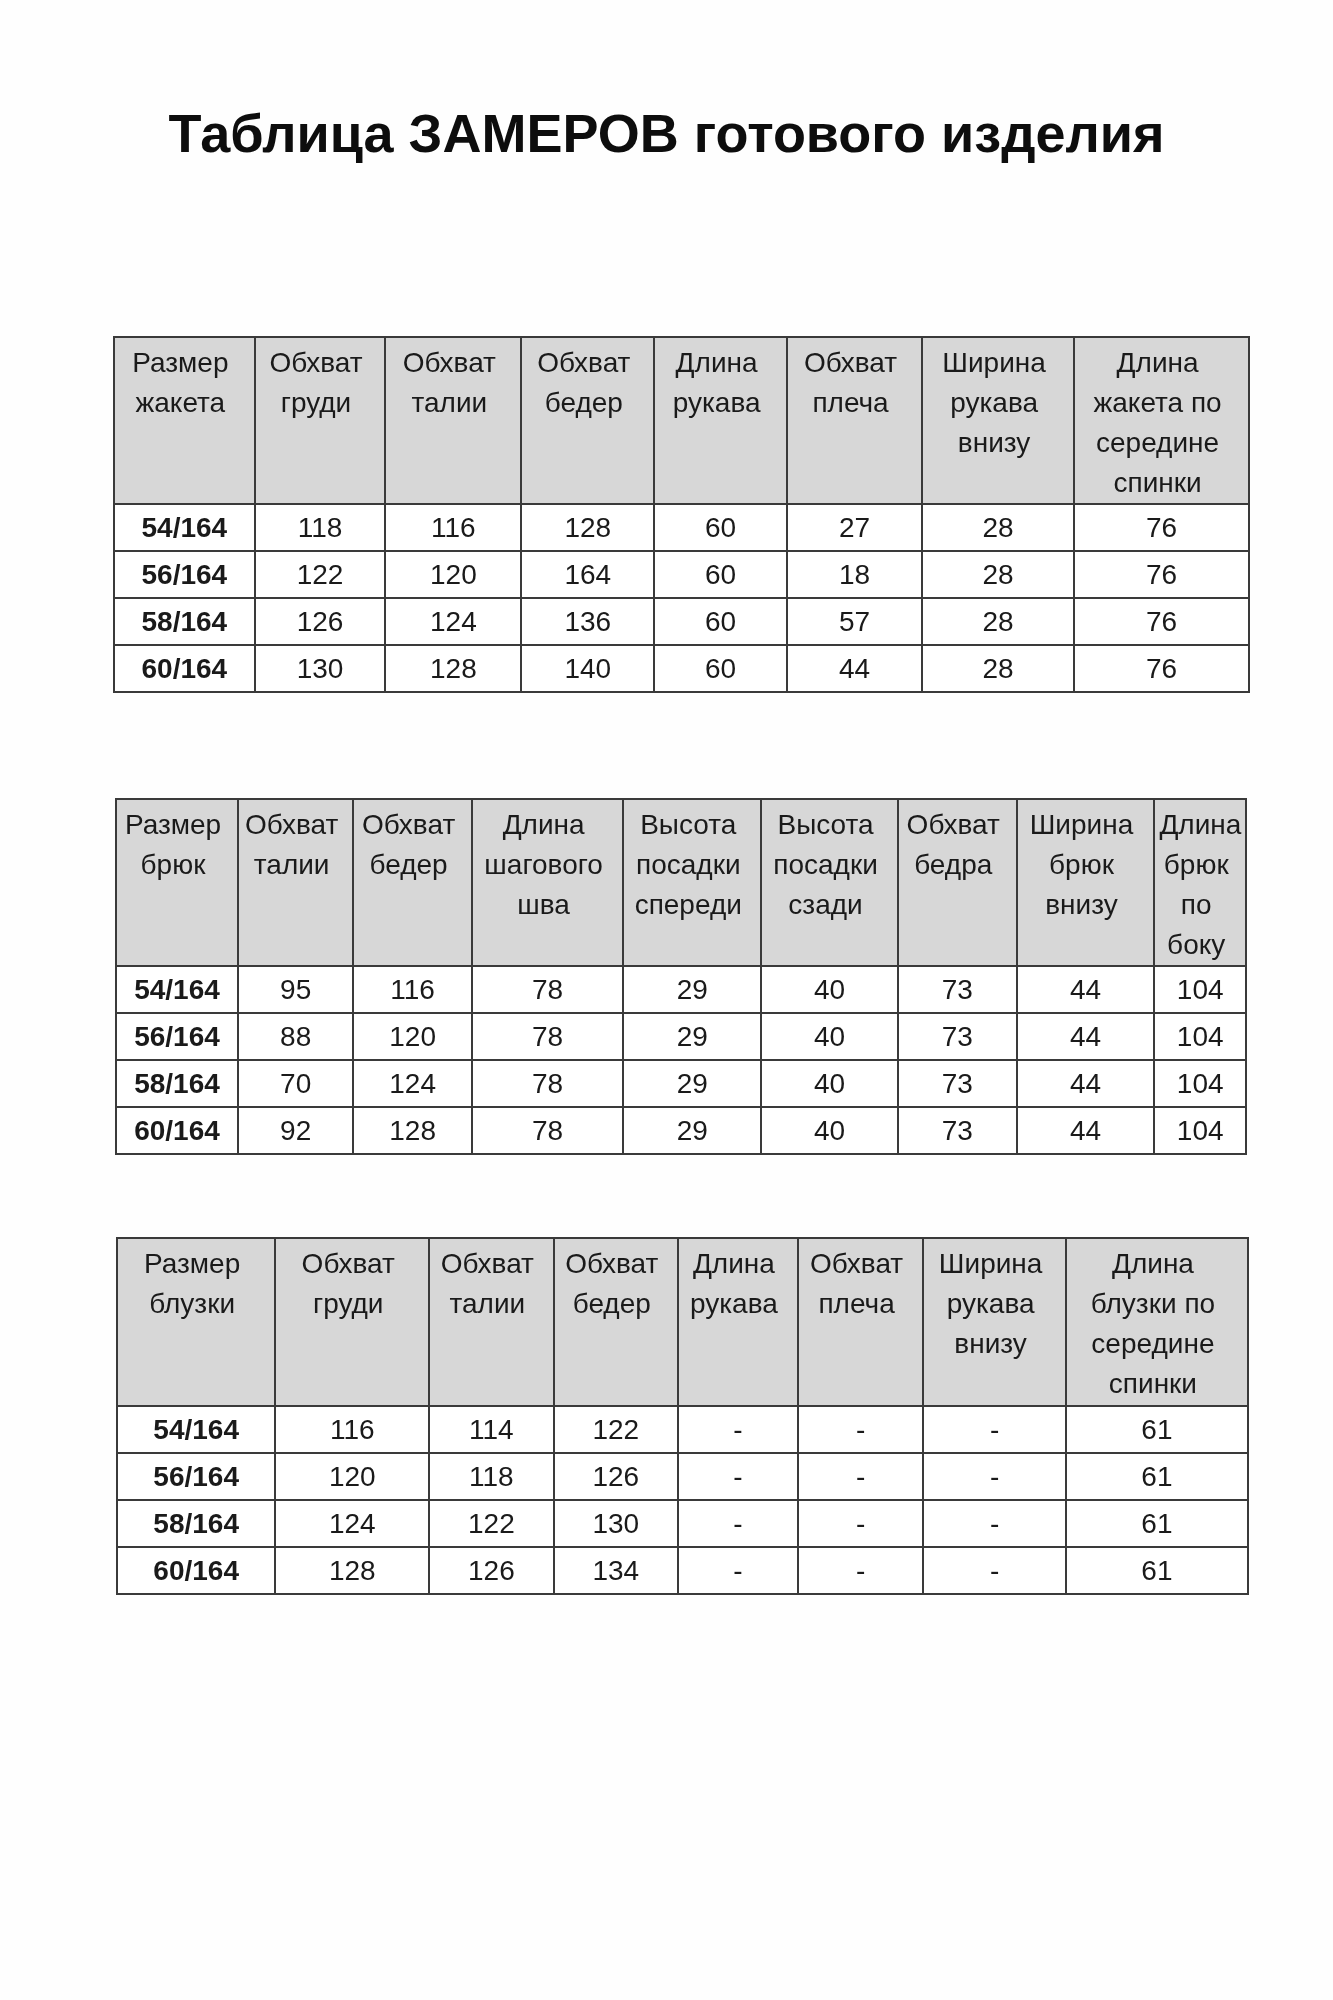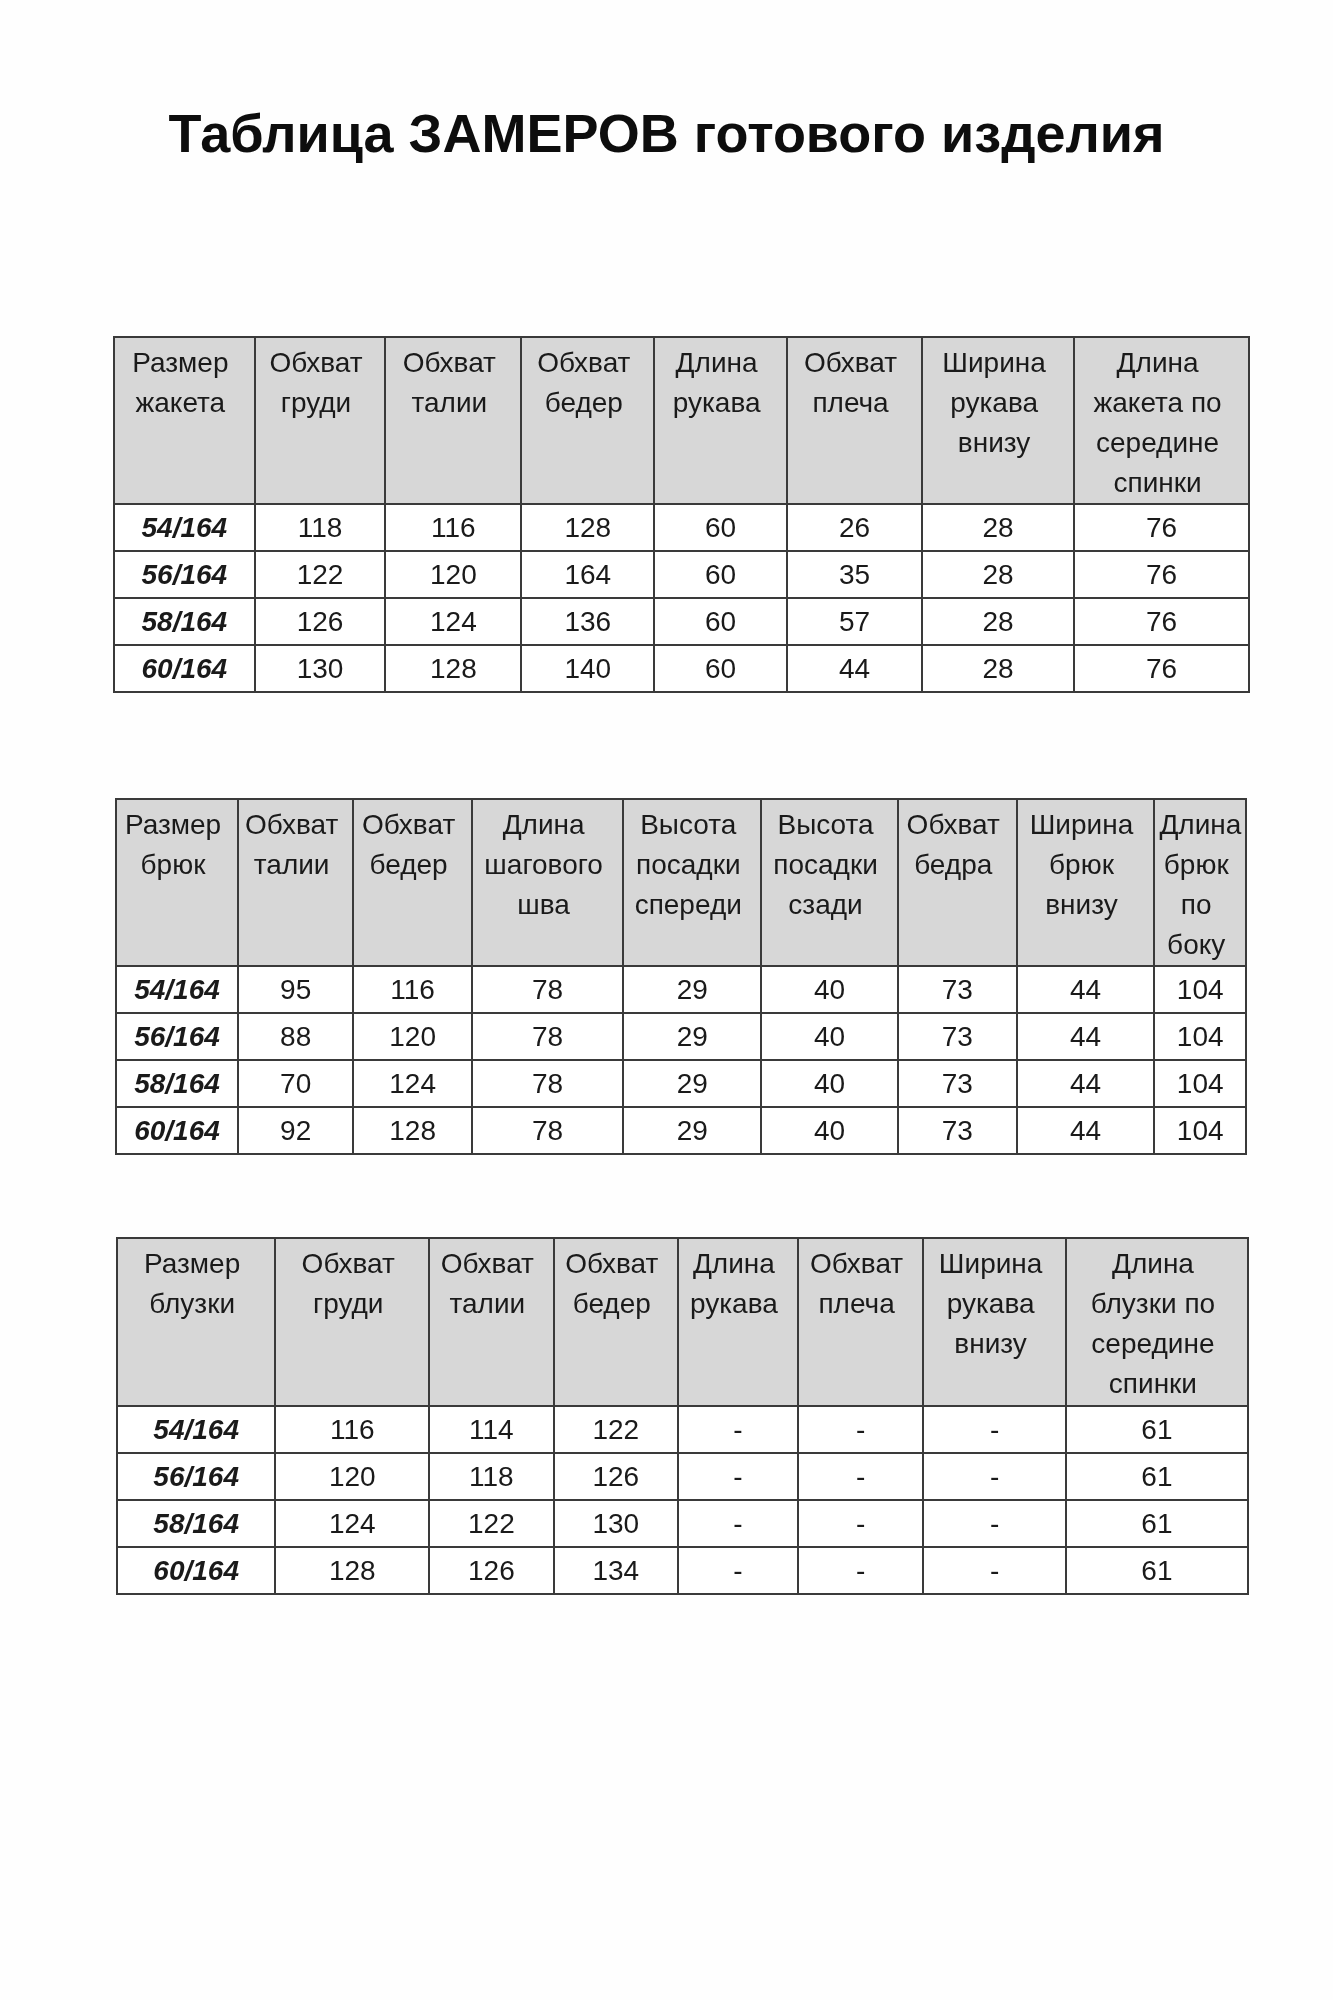--- a/index.html
+++ b/index.html
@@ -51,21 +51,20 @@
     font-size: 28px;
   }
   table.meas-table td {
     background: #ffffff;
     height: 45px;
     vertical-align: middle;
     padding: 0 4px;
   }
   table.meas-table td.size-cell {
     font-weight: bold;
-    font-style: italic;
   }
   #table-jacket  { left: 113px; top: 336px; width: 1137px; }
   #table-jacket th  { height: 151px; }
   #table-trousers { left: 115px; top: 798px; width: 1132px; }
   #table-trousers th { height: 155px; }
   #table-blouse { left: 116px; top: 1237px; width: 1133px; }
   #table-blouse th { height: 161px; }
 </style>
 </head>
 <body>
@@ -108,31 +107,31 @@
 спинки</th>
         </tr>
       </thead>
     <tbody>
         <tr>
           <td class="size-cell">54/164</td>
           <td>118</td>
           <td>116</td>
           <td>128</td>
           <td>60</td>
-          <td>26</td>
+          <td>27</td>
           <td>28</td>
           <td>76</td>
         </tr>
         <tr>
           <td class="size-cell">56/164</td>
           <td>122</td>
           <td>120</td>
           <td>164</td>
           <td>60</td>
-          <td>35</td>
+          <td>18</td>
           <td>28</td>
           <td>76</td>
         </tr>
         <tr>
           <td class="size-cell">58/164</td>
           <td>126</td>
           <td>124</td>
           <td>136</td>
           <td>60</td>
           <td>57</td>

